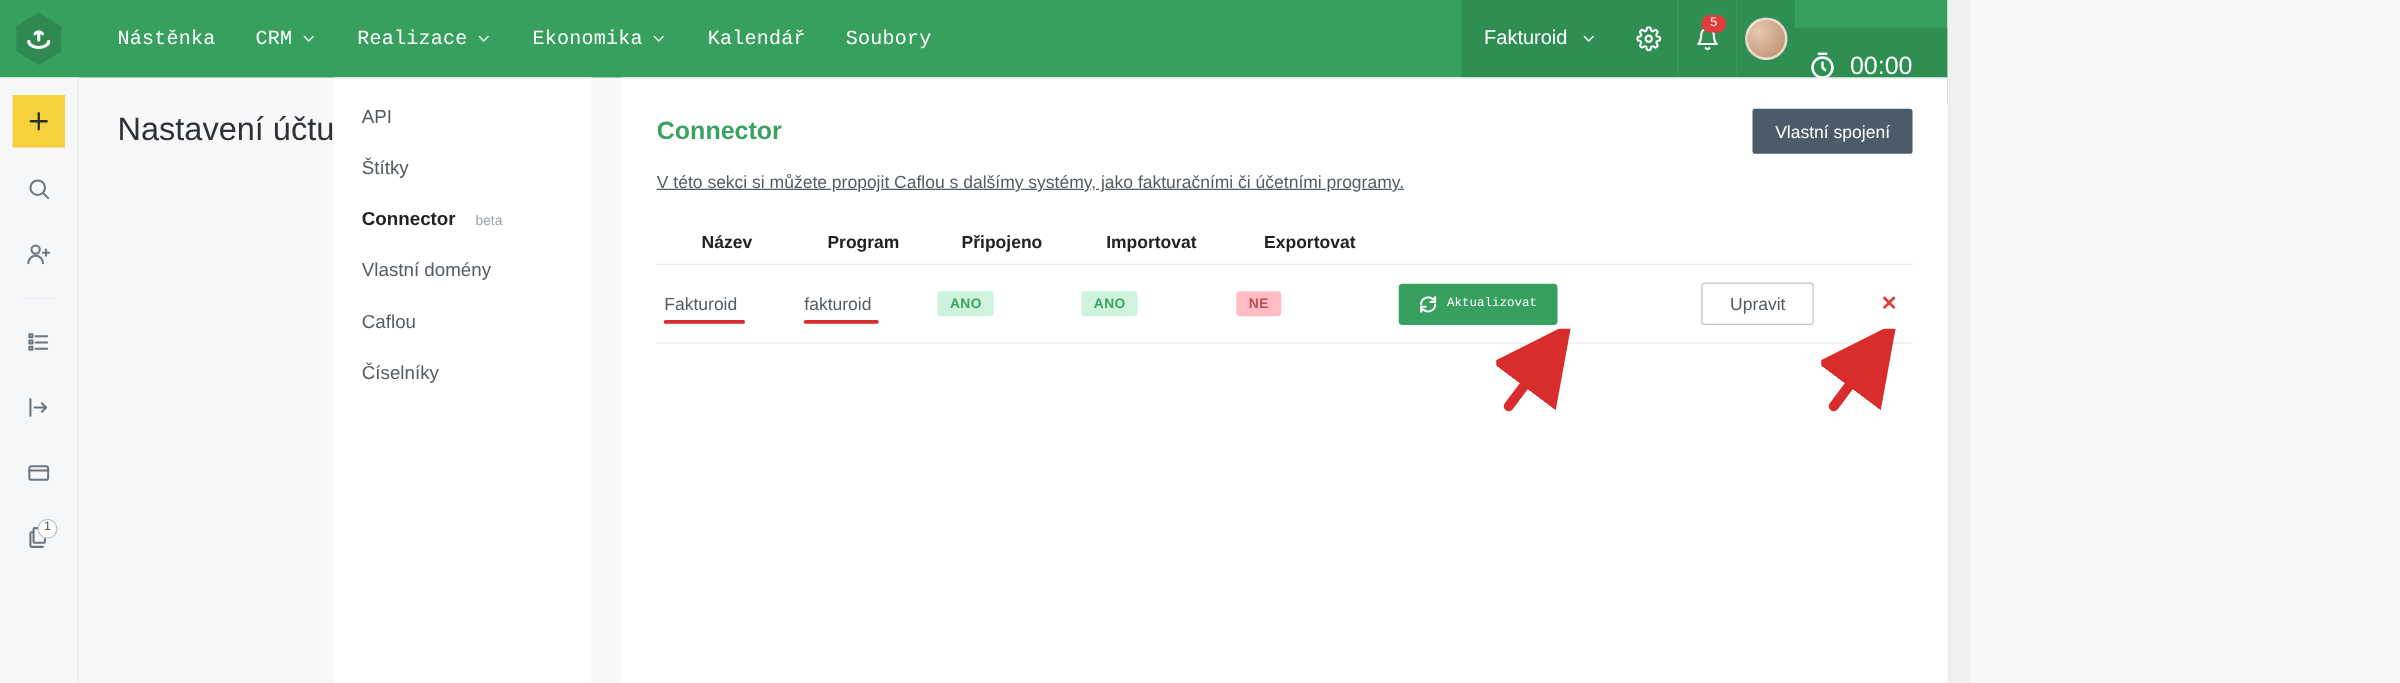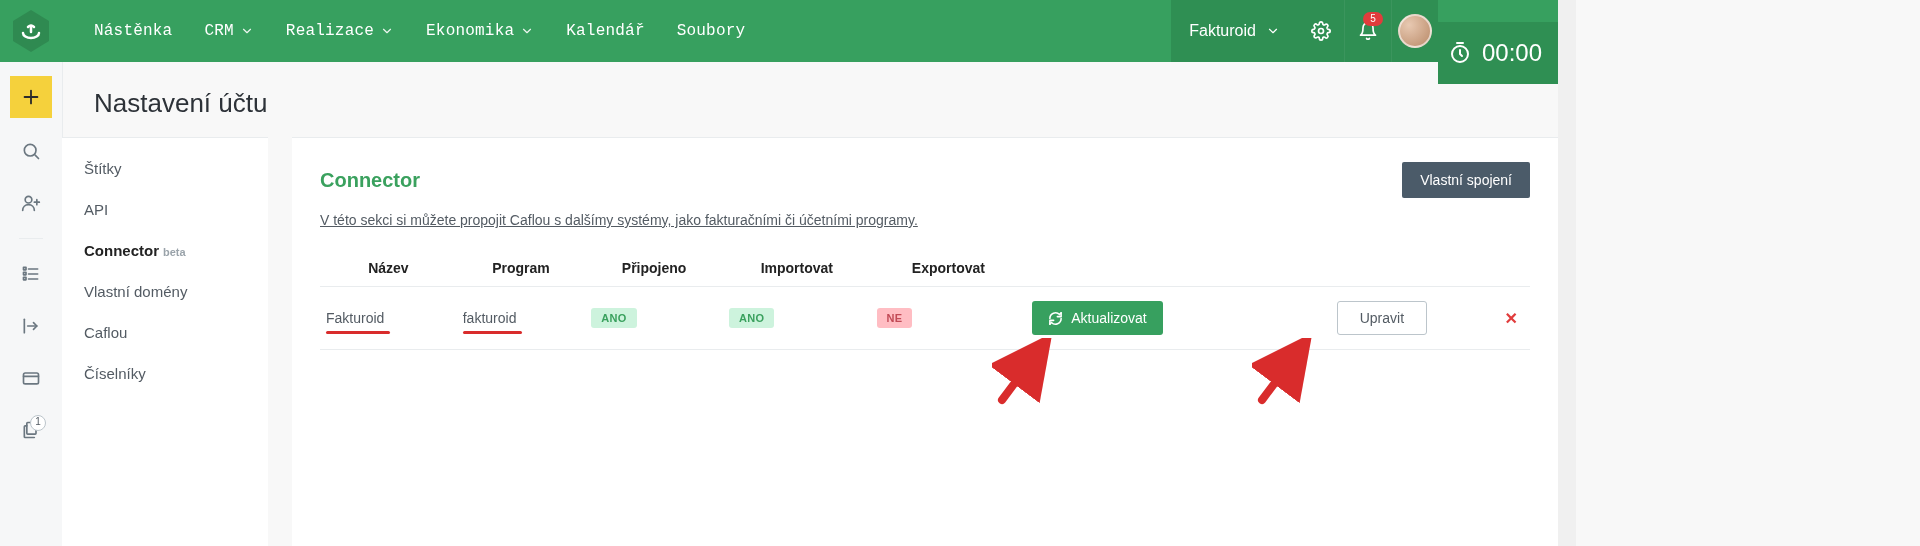--- a/index.html
+++ b/index.html
@@ -30,58 +30,58 @@
   .logo .hex{width:40px;height:44px;position:relative;}
   .nav{display:flex;align-items:center;gap:32px;padding-left:32px;font-family:Liberation Mono, monospace;}
   .nav-item{display:flex;align-items:center;gap:6px;font-size:16px;letter-spacing:.2px;cursor:pointer;}
   .nav-item .chev{opacity:.9;}
   .top-right{margin-left:auto;display:flex;align-items:center;height:100%;}
   .fakturoid-pill{background:var(--green-dark);height:100%;display:flex;align-items:center;gap:10px;padding:0 18px;color:#fff;font-size:16px;cursor:pointer;}
   .icon-slot{width:46px;height:62px;display:flex;align-items:center;justify-content:center;position:relative;background:var(--green-dark);}
   .icon-slot + .icon-slot{border-left:1px solid rgba(255,255,255,.06);}
   .bell-badge{position:absolute;top:12px;right:8px;background:#e13c3c;color:#fff;font-size:10px;min-width:14px;height:14px;line-height:14px;text-align:center;border-radius:7px;padding:0 3px;}
   .avatar{width:30px;height:30px;border-radius:50%;background:radial-gradient(circle at 30% 30%,#e8c9b2,#b98a68);border:2px solid rgba(255,255,255,.6);}
-  .timer{display:flex;align-items:center;gap:10px;padding:0 16px 0 10px;height:100%;background:var(--green-dark);font-variant-numeric:tabular-nums;font-size:24px;margin-top:44px;}
+  .timer{display:flex;align-items:center;gap:10px;padding:0 28px 0 10px;height:100%;background:var(--green-dark);font-variant-numeric:tabular-nums;font-size:20px;margin-top:44px;}
   .timer .clock{width:24px;height:24px;}
 
   
   .rail{position:absolute;top:62px;left:0;width:62px;bottom:0;background:var(--gray-1);border-right:1px solid var(--gray-2);display:flex;flex-direction:column;align-items:center;padding-top:14px;gap:14px;}
   .rail .sq{width:38px;height:38px;display:flex;align-items:center;justify-content:center;color:var(--gray-4);cursor:pointer;position:relative;}
   .rail .sq.add{background:var(--yellow);color:#2b2b2b;width:42px;height:42px;font-size:24px;}
   .rail .sep{width:24px;height:1px;background:var(--gray-2);margin:2px 0;}
   .rail .sq .dot{position:absolute;top:4px;right:4px;background:#fff;border:1px solid var(--gray-3);color:var(--gray-5);font-size:10px;width:14px;height:14px;line-height:12px;text-align:center;border-radius:8px;}
 
   
   .main{position:absolute;left:62px;right:0;top:62px;bottom:0;display:flex;}
   .page-title-wrap{padding:26px 0 18px 32px;}
   .page-title{font-size:26px;font-weight:400;color:#2d3238;}
-  .content{flex:1;display:flex;flex-direction:column;}
+  .content{flex:1;display:flex;flex-direction:row;}
 
   .two-col{display:flex;flex:1;}
   .sidebar{width:206px;background:#fff;border-top:1px solid var(--gray-2);border-right:none;}
   .sidebar ul{list-style:none;margin:0;padding:10px 0;}
   .sidebar li{padding:12px 22px;font-size:15px;color:var(--gray-5);cursor:pointer;}
   .sidebar li.active{font-weight:700;color:#222;}
-  .sidebar li .beta{font-size:11px;color:#9aa3aa;font-weight:700;margin-left:4px;}
+  .sidebar li .beta{font-size:11px;color:#9aa3aa;font-weight:400;margin-left:16px;}
 
   .panel{flex:1;background:#fff;border-top:1px solid var(--gray-2);padding:24px 28px;position:relative;margin-left:24px;}
   .panel-head{display:flex;align-items:center;}
   .panel-title{color:var(--accent-text);font-size:20px;font-weight:600;}
   .btn-slate{margin-left:auto;background:var(--slate);color:#fff;border:none;padding:10px 18px;font-size:14px;border-radius:2px;cursor:pointer;}
   .panel-desc{margin-top:14px;font-size:14px;color:var(--gray-5);text-decoration:underline;}
 
   table.conn{width:100%;border-collapse:collapse;margin-top:22px;font-size:14px;}
   table.conn th{text-align:center;font-weight:700;color:#222;padding:10px 6px;border-bottom:1px solid var(--gray-2);}
   table.conn td{padding:14px 6px;border-bottom:1px solid var(--gray-2);vertical-align:middle;}
   .underline-red{display:inline-block;position:relative;}
   .underline-red::after{content:"";position:absolute;left:0;right:-6px;bottom:-8px;height:3px;background:#d92c2c;border-radius:2px;}
   .badge{display:inline-block;font-size:11px;font-weight:600;padding:4px 10px;border-radius:3px;letter-spacing:.3px;}
   .badge.green{background:var(--badge-green-bg);color:var(--badge-green-tx);}
   .badge.red{background:var(--badge-red-bg);color:var(--badge-red-tx);}
-  .btn-green{background:var(--green);color:#fff;border:none;padding:9px 16px;font-size:14px;border-radius:3px;cursor:pointer;display:inline-flex;align-items:center;gap:8px;}
+  .btn-green{background:var(--green);color:#fff;border:none;padding:9px 16px;font-size:10px;border-radius:3px;cursor:pointer;display:inline-flex;align-items:center;gap:8px;font-family:Liberation Mono, monospace;}
   .btn-outline{background:#fff;color:var(--gray-5);border:1px solid var(--gray-3);padding:8px 22px;font-size:14px;border-radius:3px;cursor:pointer;}
   .x-del{color:var(--red-x);font-size:16px;font-weight:700;cursor:pointer;}
 
   
   .arrow{position:absolute;width:60px;height:70px;pointer-events:none;}
   .arrow svg{width:100%;height:100%;}
 
   
   .svg-icon{width:20px;height:20px;stroke:currentColor;fill:none;stroke-width:2;stroke-linecap:round;stroke-linejoin:round;}
 </style>
@@ -212,22 +212,22 @@
 
 <div class="main">
   <div class="content">
     <div class="page-title-wrap">
       <div class="page-title">Nastavení účtu</div>
     </div>
 
     <div class="two-col">
       <div class="sidebar">
         <ul>
+          <li><span>API</span></li>
           <li><span>Štítky</span></li>
-          <li><span>API</span></li>
           <li class="active"><span>Connector</span><span class="beta">beta</span></li>
           <li><span>Vlastní domény</span></li>
           <li><span>Caflou</span></li>
           <li><span>Číselníky</span></li>
         </ul>
       </div>
 
       <div class="panel">
         <div class="panel-head">
           <div class="panel-title">Connector</div>

